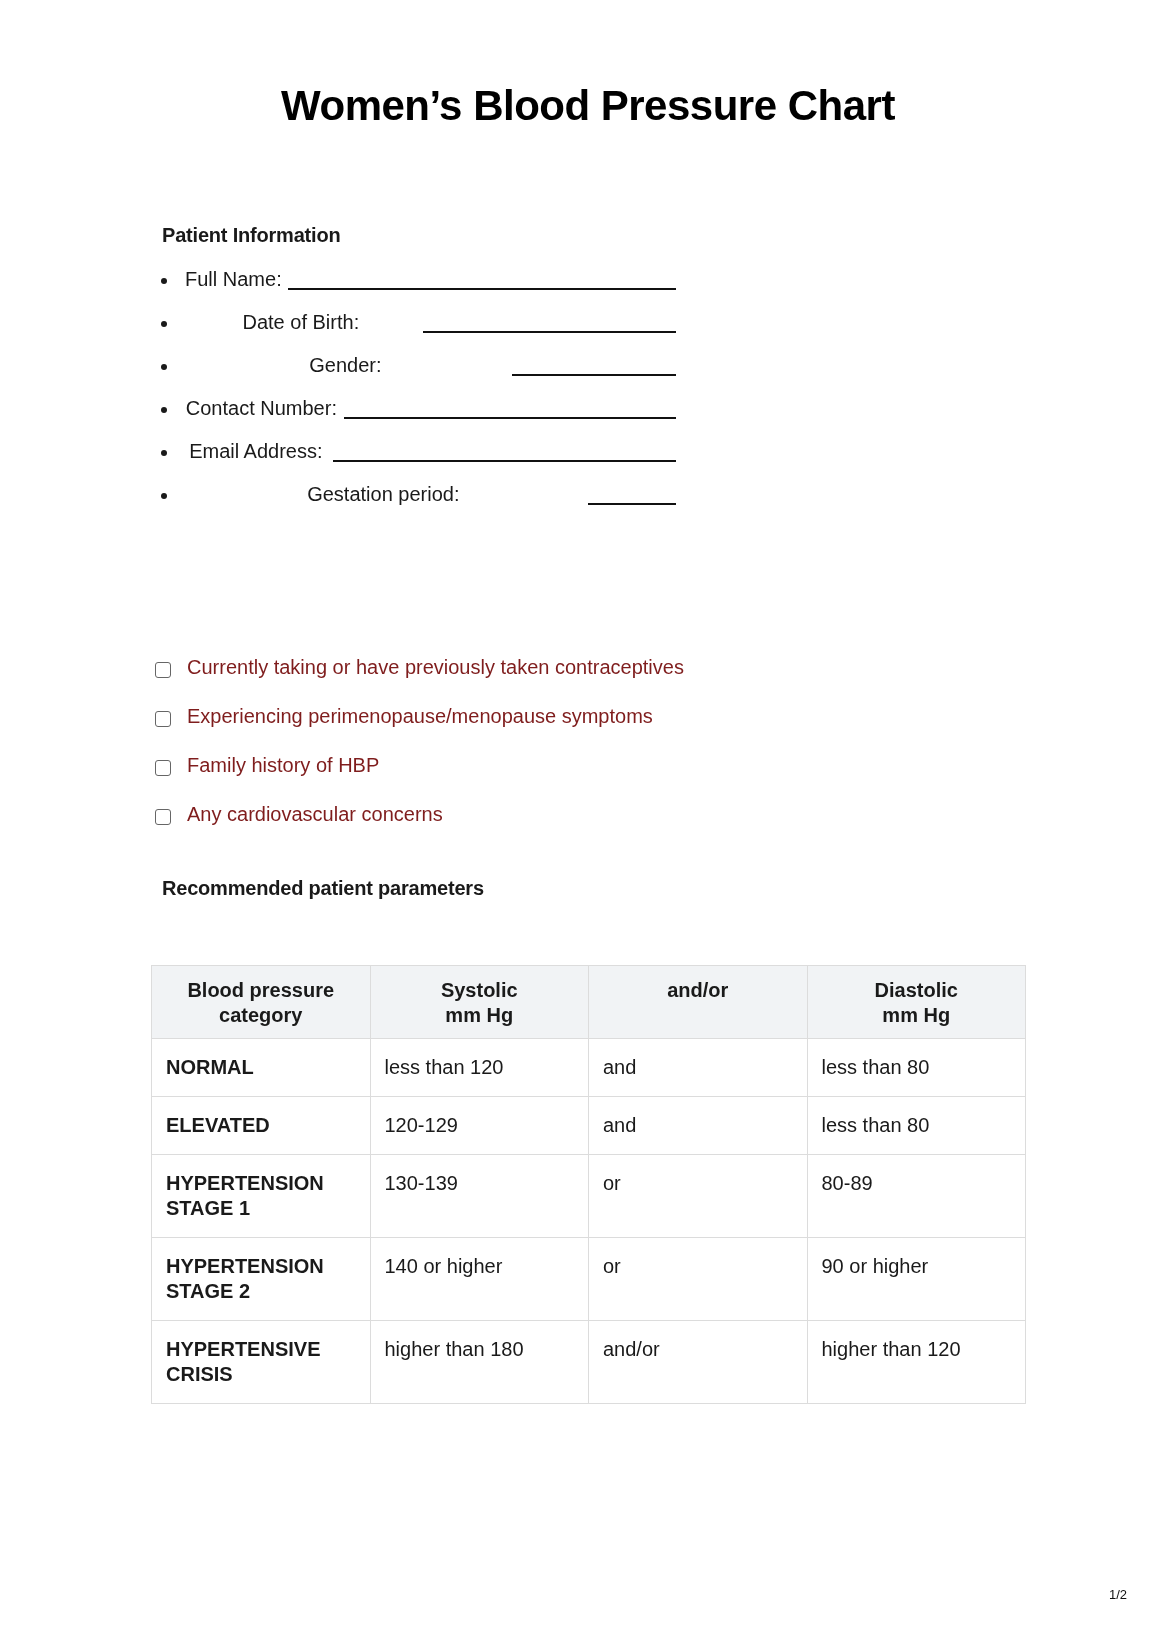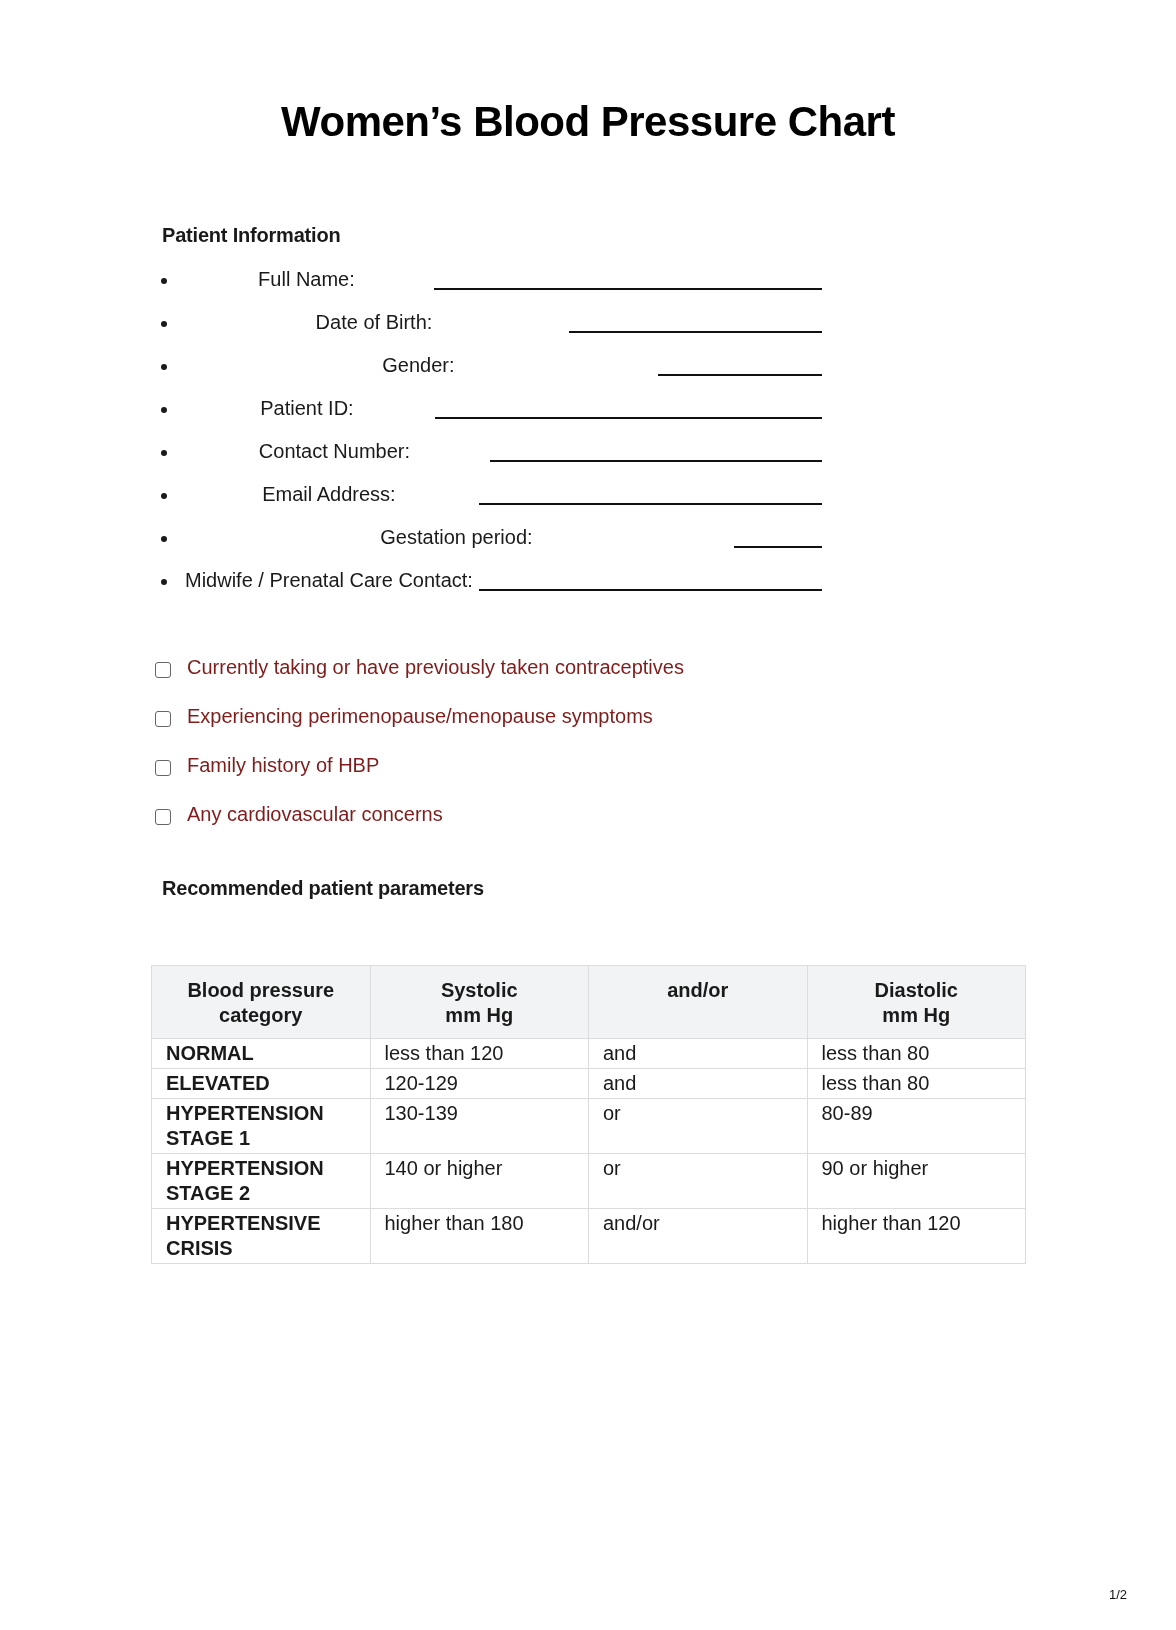--- a/index.html
+++ b/index.html
@@ -1,29 +1,29 @@
 <!DOCTYPE html>
 <html><head>
 <meta charset="utf-8">
 <style>
   html, body { margin: 0; padding: 0; background: #ffffff; }
   body { width: 1176px; height: 1630px; position: relative; font-family: "Liberation Sans", sans-serif; color: #111; overflow: hidden; }
-  .title { position: absolute; top: 98px; left: 0; width: 1176px; text-align: center; font-size: 42px; font-weight: bold; letter-spacing: -0.5px; color: #000; margin: 0; }
+  .title { position: absolute; top: 82px; left: 0; width: 1176px; text-align: center; font-size: 42px; font-weight: bold; letter-spacing: -0.5px; color: #000; margin: 0; }
   .section-heading { position: absolute; left: 150px; font-size: 20px; font-weight: bold; color: #1a1a1a; margin: 12px; letter-spacing: -0.2px; }
   .fields { position: absolute; left: 150px; top: 268px; margin: 0; padding: 0; list-style: none; }
   .field { position: relative; height: 43px; display: flex; align-items: flex-start; font-size: 20px; color: #1a1a1a; justify-content: space-between; }
   .bullet { width: 6px; height: 6px; background: #1a1a1a; border-radius: 50%; margin: 10px 18px 0 11px; flex: none; }
   .field-line { display: inline-block; border-bottom: 2px solid #111; height: 20px; margin-left: 6px; }
   .checks { position: absolute; left: 155px; top: 656px; margin: 0; padding: 0; list-style: none; }
   .check { height: 49px; display: flex; align-items: flex-start; font-size: 20px; color: #7f1d1d; }
   .checkbox { width: 14px; height: 14px; border: 1.5px solid #666; border-radius: 3px; margin: 6px 16px 0 0; flex: none; background: #fff; }
   table.bp { position: absolute; left: 151px; top: 965px; width: 875px; border-collapse: collapse; font-size: 20px; table-layout: fixed; }
   table.bp th, table.bp td { border: 1.5px solid #dcdcdc; vertical-align: top; }
   table.bp th { background: #f1f3f5; font-weight: bold; text-align: center; padding: 12px 8px 10px; line-height: 25px; height: 50px; color: #1a1a1a; }
-  table.bp td { padding: 2px 14px; line-height: 25px; color: #1a1a1a; }
+  table.bp td { padding: 16px 14px; line-height: 25px; color: #1a1a1a; }
   table.bp td.cat { font-weight: bold; }
   table.bp tr.r1 td { height: 23px; }
   table.bp tr.r2 td { height: 48px; }
   .page-num { position: absolute; left: 1109px; top: 1587px; font-size: 13px; color: #111; }
 </style>
 </head>
 <body>
 
 <h1 class="title">Women’s Blood Pressure Chart</h1>
 
@@ -40,42 +40,32 @@
     <span>Date of Birth:</span>
     <span class="field-line" style="width:253px;"></span>
   </li>
   <li class="field">
     <span class="bullet"></span>
     <span>Gender:</span>
     <span class="field-line" style="width:164px;"></span>
   </li>
   <li class="field">
     <span class="bullet"></span>
-    <span>Patient ID:</span>
-    <span class="field-line" style="width:387px;"></span>
-  </li>
-  <li class="field">
-    <span class="bullet"></span>
     <span>Contact Number:</span>
     <span class="field-line" style="width:332px;"></span>
   </li>
   <li class="field">
     <span class="bullet"></span>
     <span>Email Address:</span>
     <span class="field-line" style="width:343px;"></span>
   </li>
   <li class="field">
     <span class="bullet"></span>
     <span>Gestation period:</span>
     <span class="field-line" style="width:88px;"></span>
-  </li>
-  <li class="field">
-    <span class="bullet"></span>
-    <span>Midwife / Prenatal Care Contact:</span>
-    <span class="field-line" style="width:343px;"></span>
   </li>
 </ul>
 
 <ul class="checks">
   <li class="check">
     <span class="checkbox"></span>
     <span>Currently taking or have previously taken contraceptives</span>
   </li>
   <li class="check">
     <span class="checkbox"></span>

